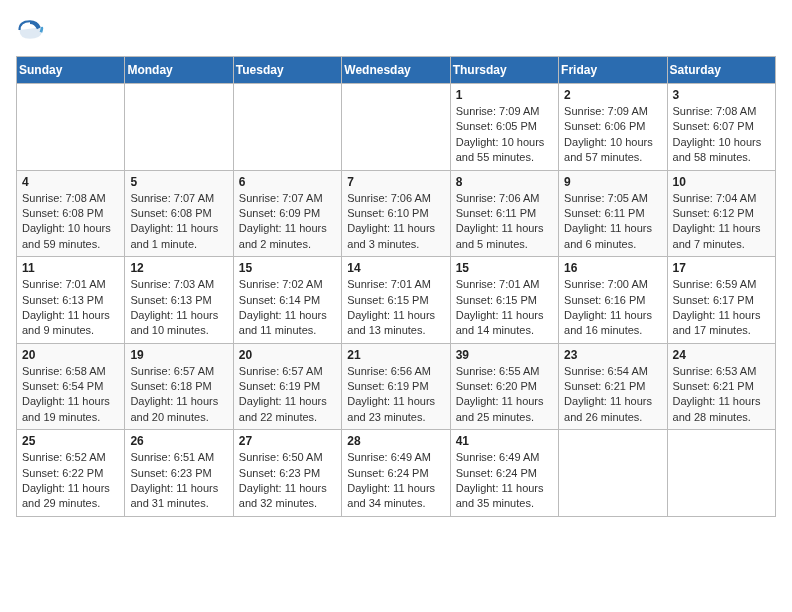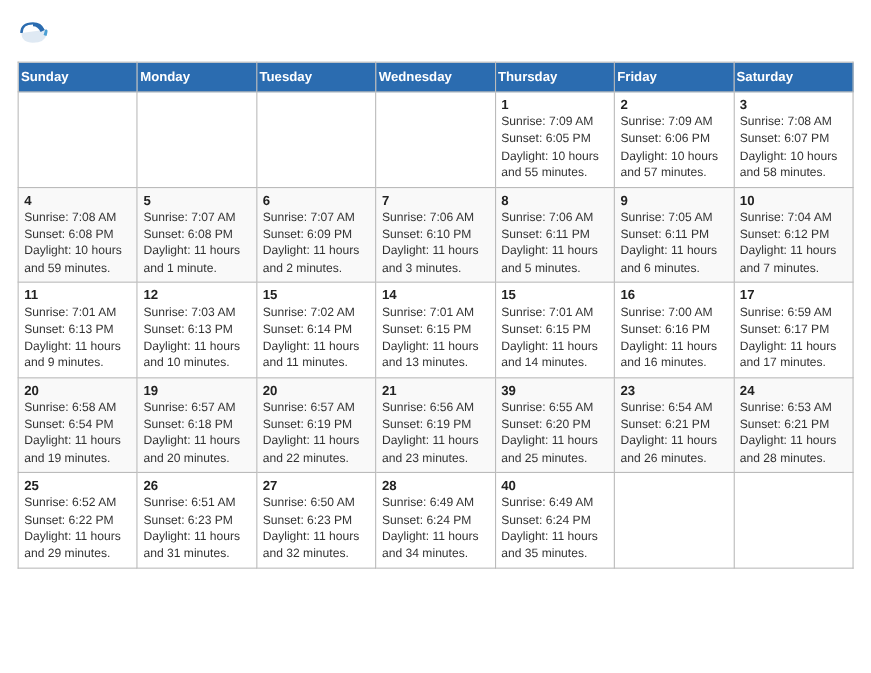--- a/index.html
+++ b/index.html
@@ -309,21 +309,21 @@
 and 32 minutes.</div>
         </td>
         <td>
           <span class="day-number">28</span>
           <div class="day-info">Sunrise: 6:49 AM
 Sunset: 6:24 PM
 Daylight: 11 hours
 and 34 minutes.</div>
         </td>
         <td>
-          <span class="day-number">40</span>
+          <span class="day-number">41</span>
           <div class="day-info">Sunrise: 6:49 AM
 Sunset: 6:24 PM
 Daylight: 11 hours
 and 35 minutes.</div>
         </td>
         <td class="empty"></td>
         <td class="empty"></td>
       </tr>
     </tbody>
 </table>

